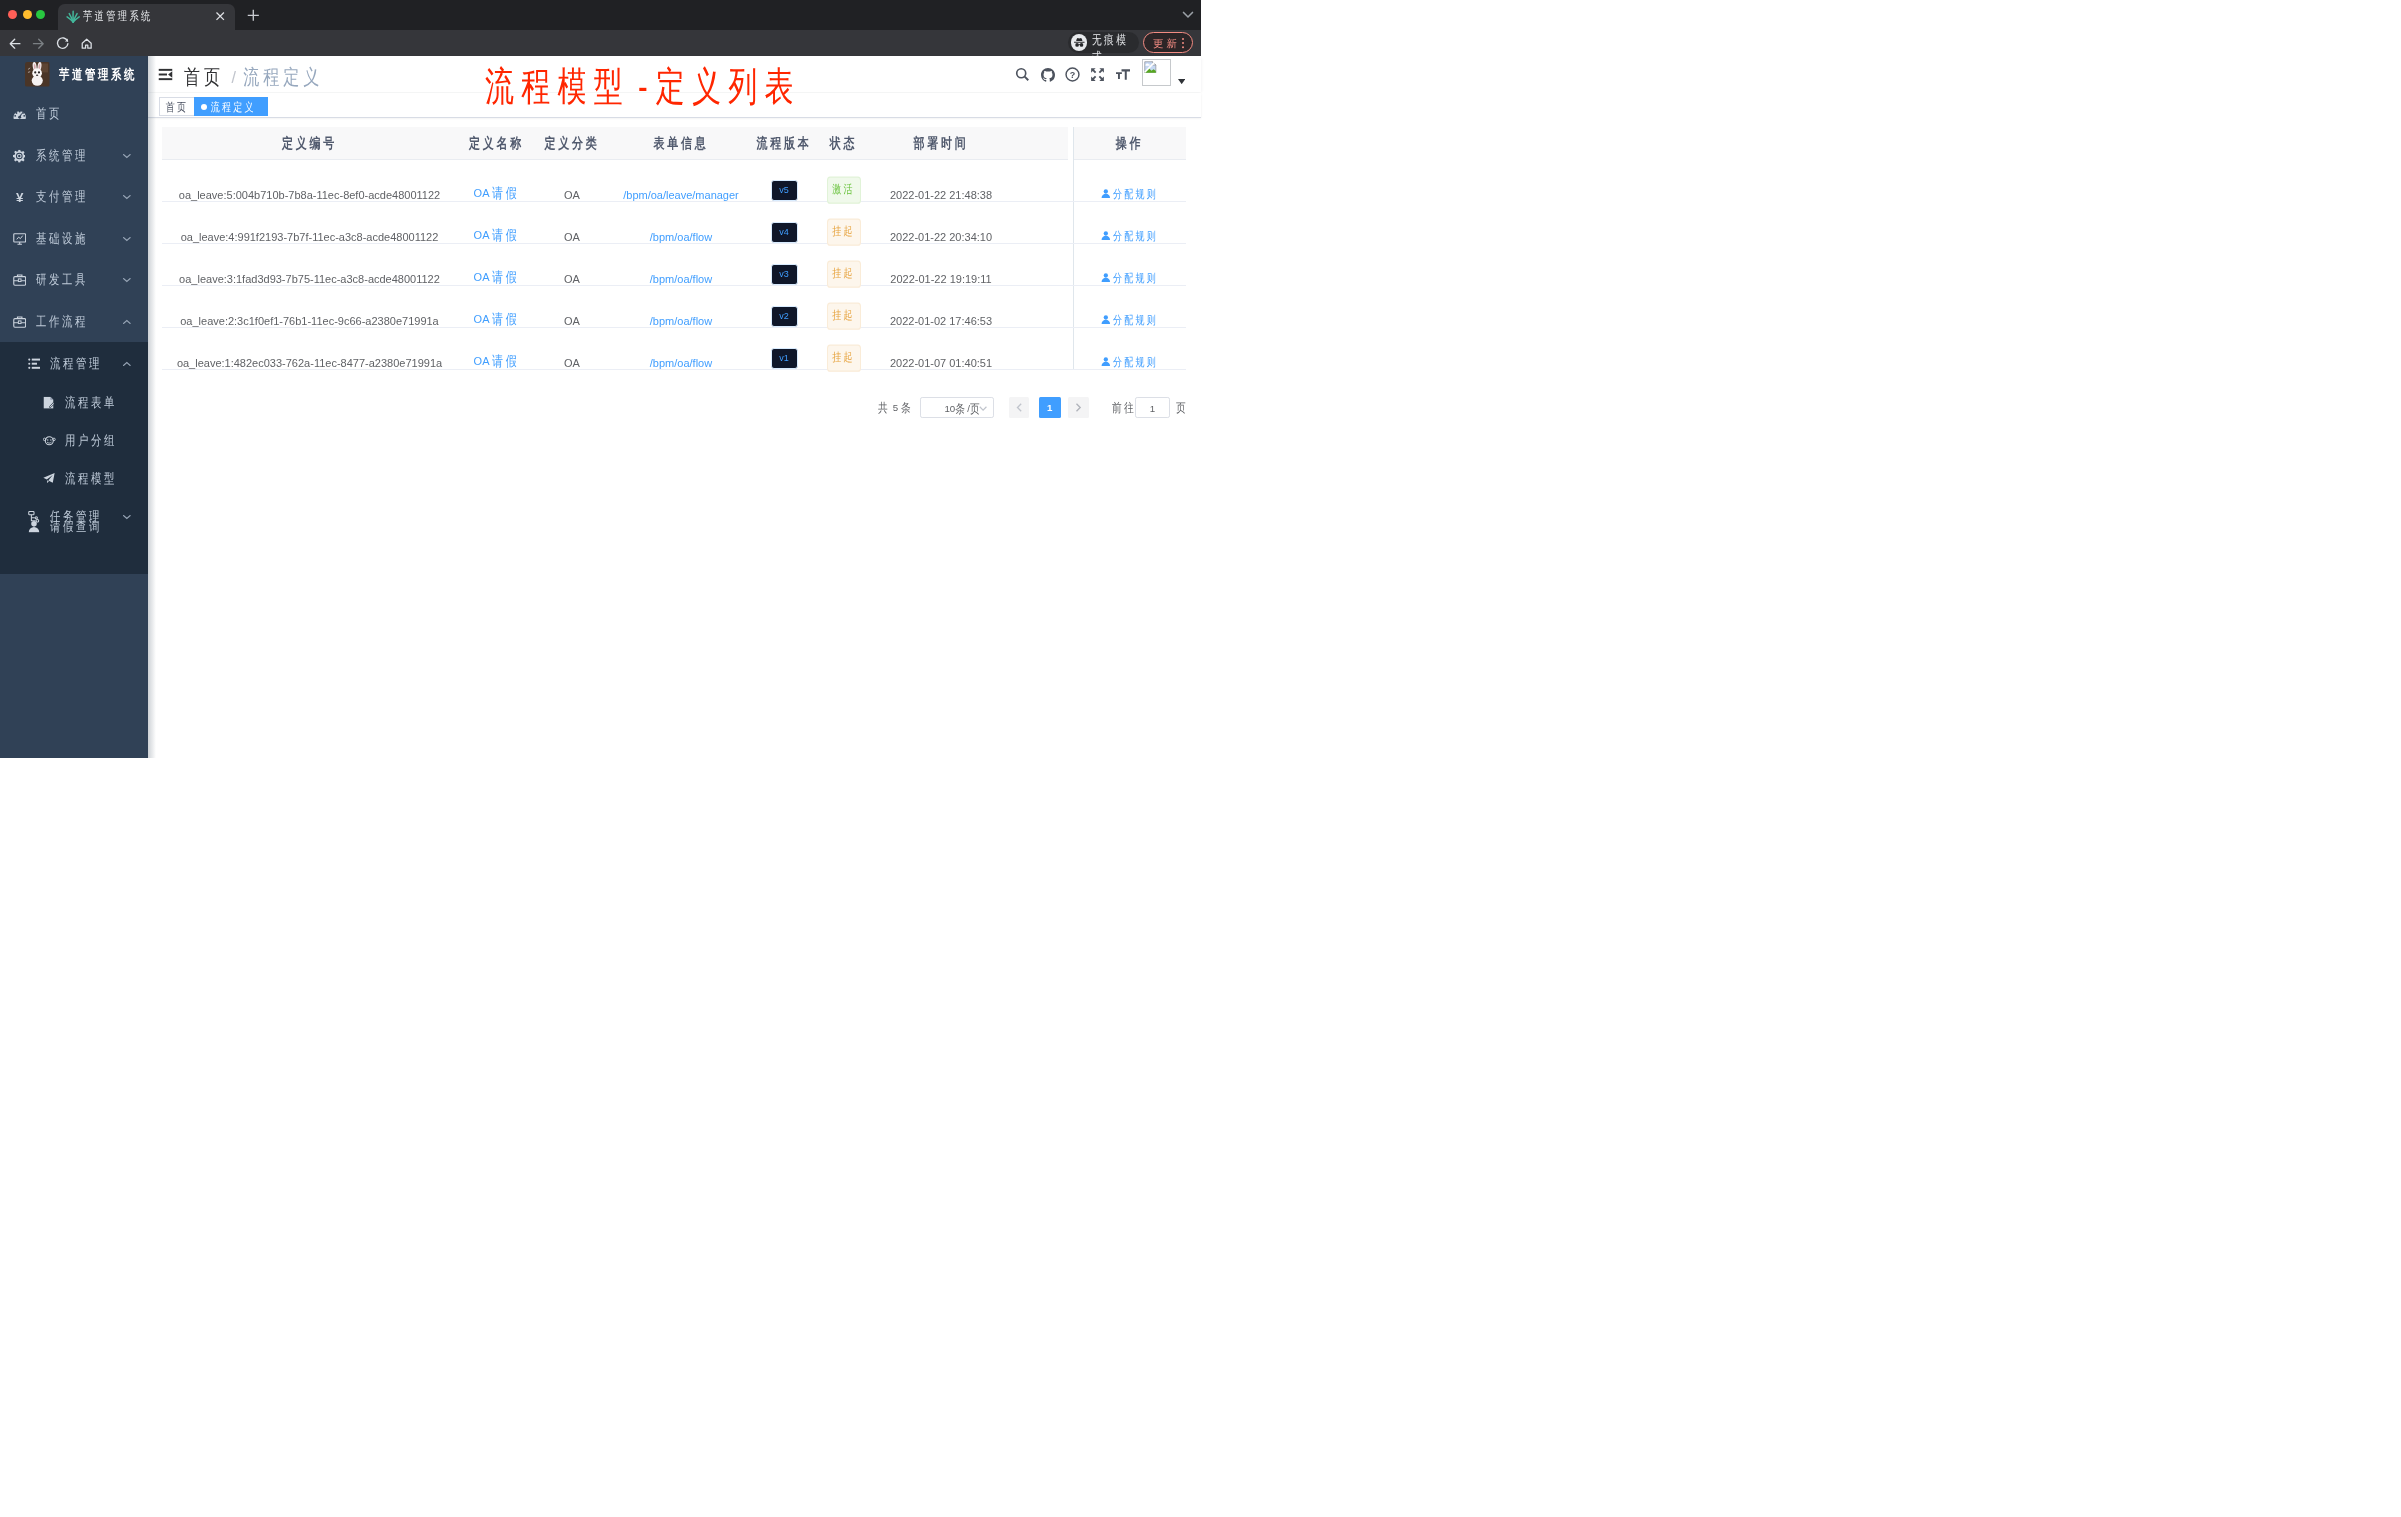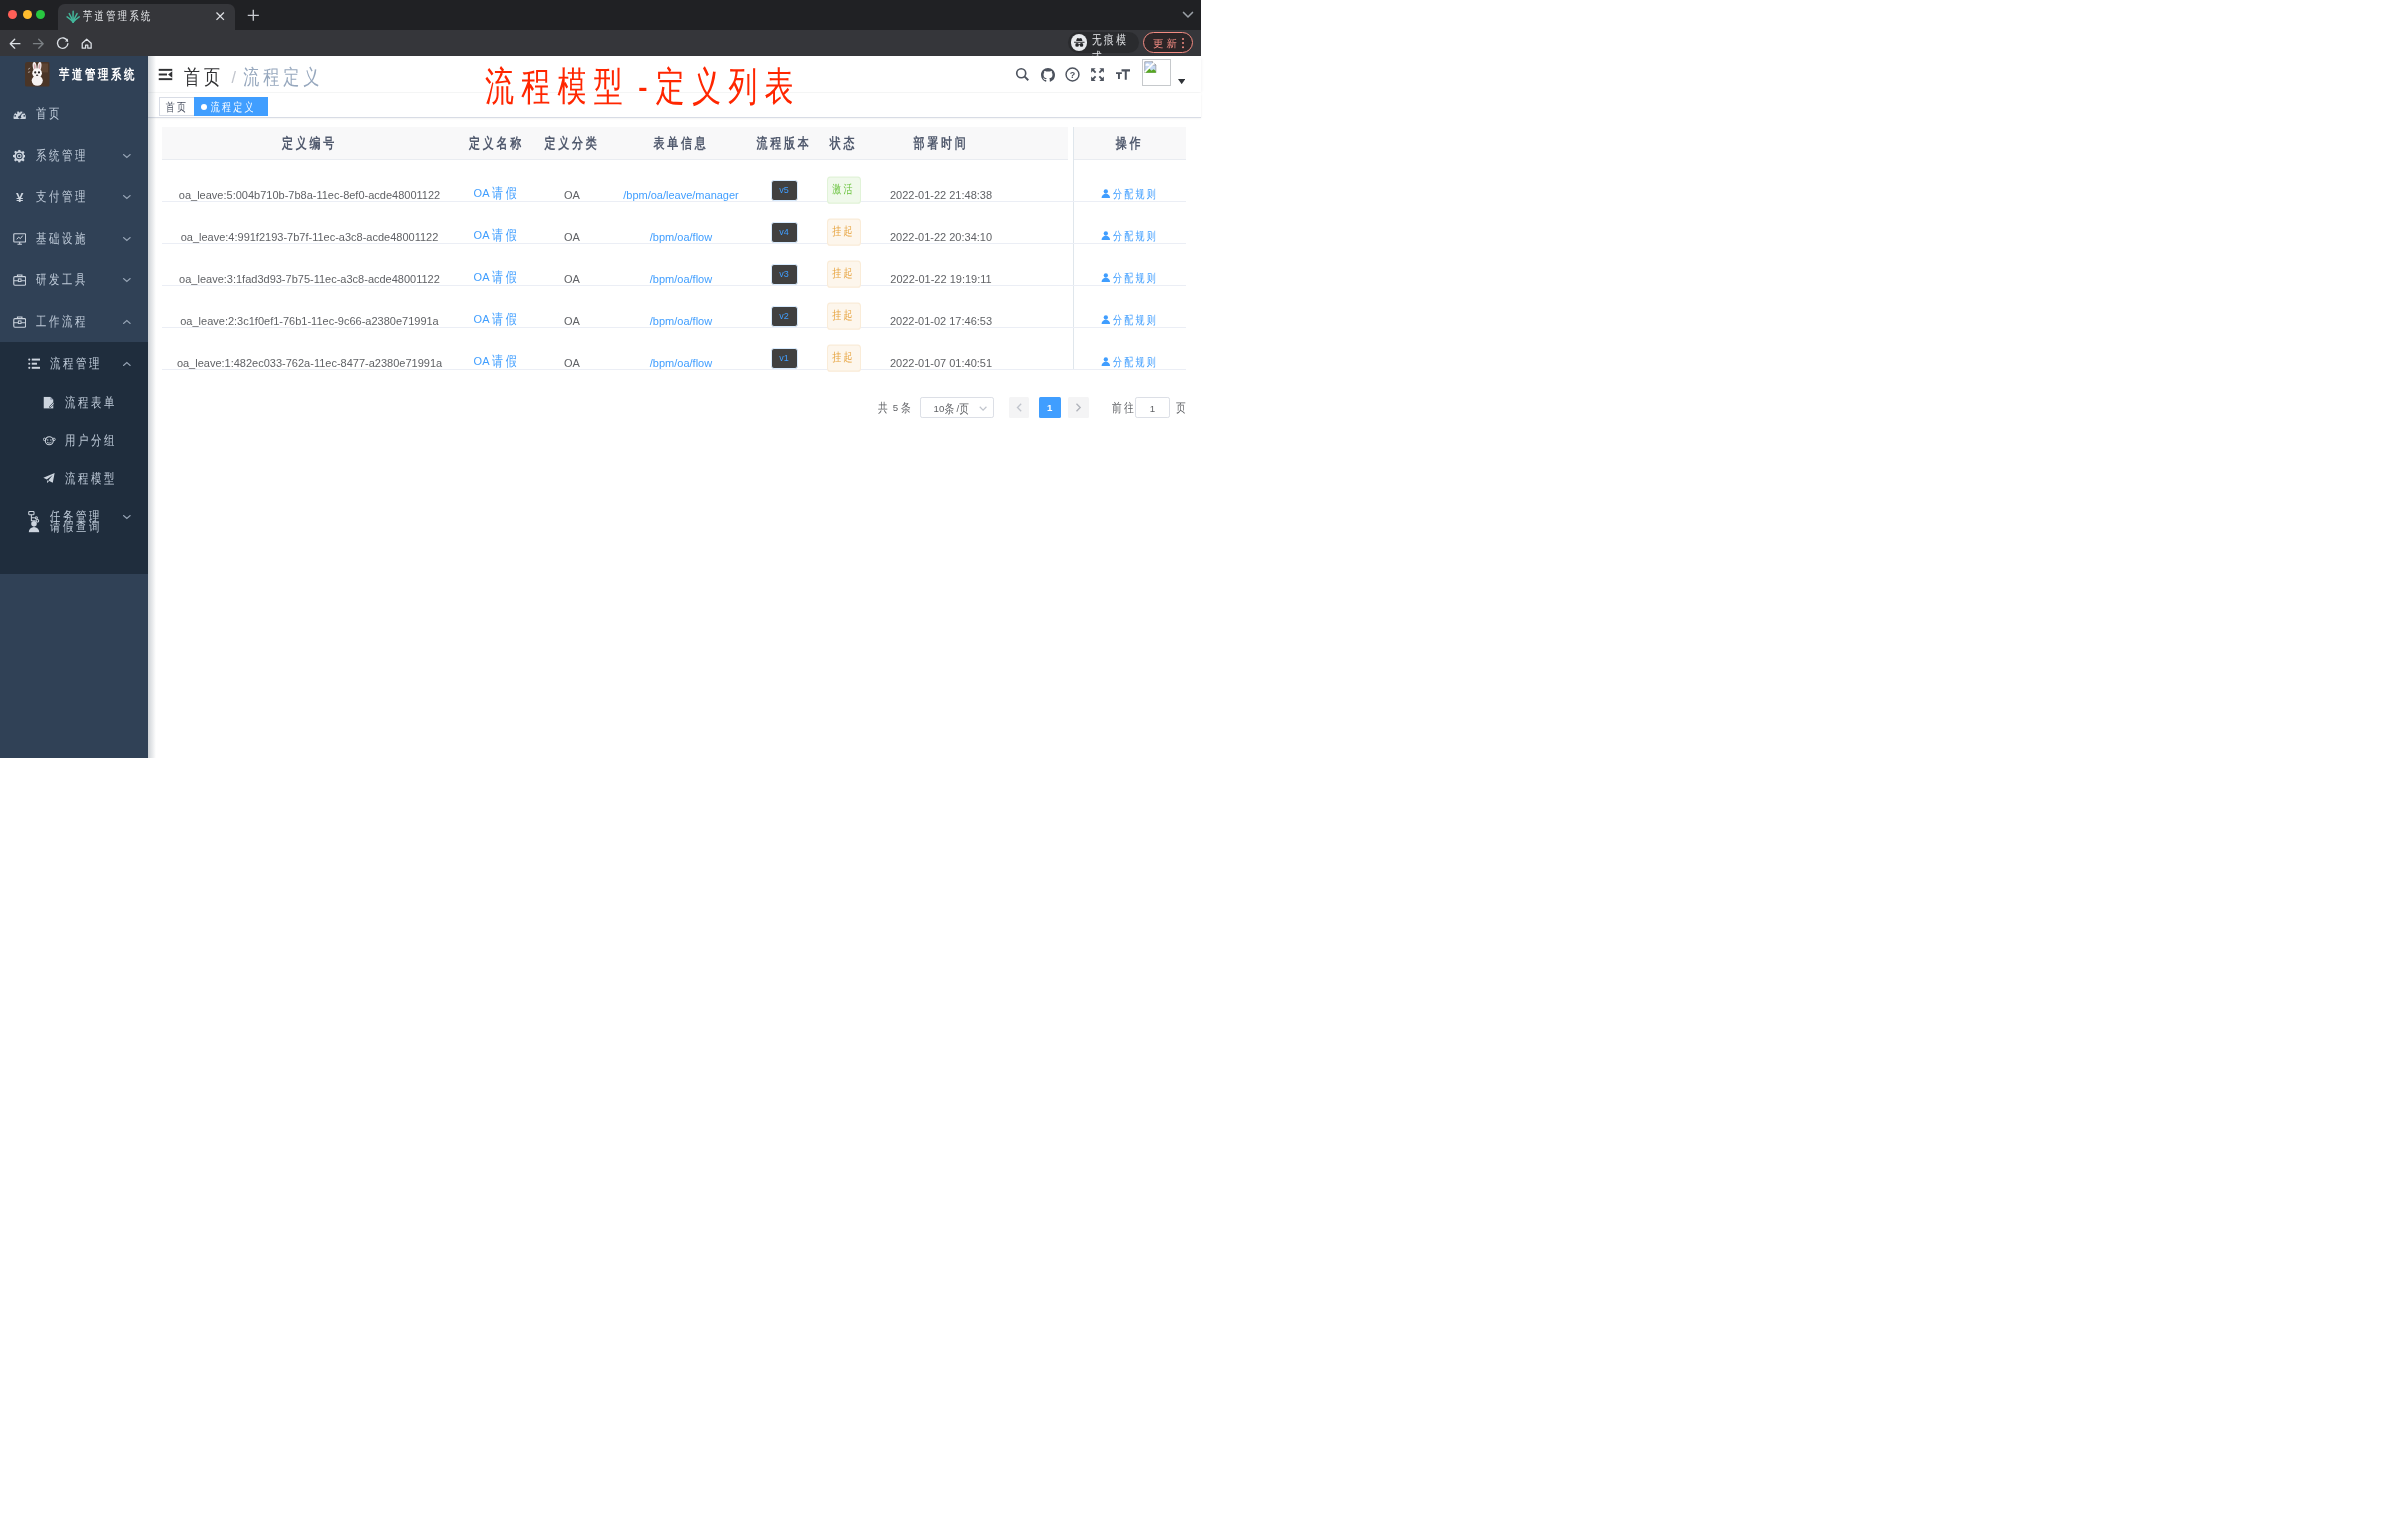--- a/index.html
+++ b/index.html
@@ -41,21 +41,21 @@
 .c1{width:295px;text-align:center}
 .c2{width:79px;text-align:center}
 .c3{width:72px;text-align:center}
 .c4{width:146px;text-align:center}
 .c5{width:60px;text-align:center}
 .c6{width:59px;text-align:center}
 .c7{width:136px;text-align:center}
 .cf{width:64px}
 .c8{width:113px;text-align:center}
 .lnk{color:#409eff}
-.vtag{display:inline-block;width:27px;height:21px;line-height:19.3px;background:#404040;border:0.7px solid #d9ecff;border-radius:3px;color:#409eff;font-size:9px}
+.vtag{display:inline-block;width:27px;height:21px;line-height:19.3px;background:#0f172a;border:0.7px solid #d9ecff;border-radius:3px;color:#409eff;font-size:9px}
 .stag{display:inline-block;width:34px;height:21px;line-height:19.3px;border-radius:3px;font-size:9px}
 .sg{background:#f0f9eb;border:0.7px solid #e1f3d8;color:#67c23a}
 .sy{background:#fdf6ec;border:0.7px solid #faecd8;color:#e6a23c}
 #vline{position:absolute;left:911px;top:0;width:0.7px;height:243px;background:#dfe6ec}
 #redtitle{position:absolute;left:485px;top:69px;font-size:29px;color:#ff2600;white-space:nowrap;transform:scaleY(1.38);transform-origin:50% 60%}
 
 .pgt{position:absolute;top:402px;font-size:9.7px;color:#606266}
 .pgb{position:absolute;top:397px;height:21px;border-radius:1.5px;font-size:9.7px;text-align:center;line-height:21px}
 </style></head>
 <body>
@@ -394,21 +394,21 @@
       <span class="c7">2022-01-07 01:40:51</span>
       <span class="cf"></span>
       <span class="c8" style="font-size:9px;color:#409eff"><svg width="9.7" height="9.7" viewBox="0 0 13 13" fill="#409eff" style="vertical-align:-1.5px;margin-right:2.2px">
           <circle cx="6.5" cy="3.4" r="2.9"></circle>
           <path d="M.8 12.2a5.7 5.7 0 0 1 11.4 0z"></path>
         </svg><span class="c">分配规则</span></span>
     </div>
   </div>
 
 <div class="pgt" style="left:878px"><span class="c">共</span> 5 <span class="c">条</span></div>
-<div class="pgb" style="left:920px;width:74px;border:0.7px solid #dcdfe6;border-radius:2.2px;color:#606266;text-align:left"><span style="margin-left:12.6px">10<span class="c">条</span>/<span class="c">页</span></span><svg class="abs" style="left:58px;top:8.2px" width="8.2" height="5.2" viewBox="0 0 11 7">
+<div class="pgb" style="left:920px;width:74px;border:0.7px solid #dcdfe6;border-radius:2.2px;color:#606266;text-align:center"><span style="margin-left:12.6px">10<span class="c">条</span>/<span class="c">页</span></span><svg class="abs" style="left:58px;top:8.2px" width="8.2" height="5.2" viewBox="0 0 11 7">
       <path d="M1 1l4.5 4.5L10 1" stroke="#c0c4cc" stroke-width="1.6" fill="none"></path>
     </svg></div>
 <div class="pgb" style="left:1009px;width:20px;background:#f4f4f5;color:#c0c4cc"><svg width="6.7" height="9" viewBox="0 0 9 12" style="margin-top:6px">
       <path d="M7 1 2 6l5 5" stroke="#c0c4cc" stroke-width="1.8" fill="none"></path>
     </svg></div>
 <div class="pgb" style="left:1039px;width:21.5px;background:#409eff;color:#fff;font-weight:bold">1</div>
 <div class="pgb" style="left:1068px;width:21px;background:#f4f4f5;color:#b6bac1"><svg width="6.7" height="9" viewBox="0 0 9 12" style="margin-top:6px">
       <path d="M2 1l5 5-5 5" stroke="#b0b3ba" stroke-width="1.8" fill="none"></path>
     </svg></div>
 <div class="pgt" style="left:1112px"><span class="c">前往</span></div>

